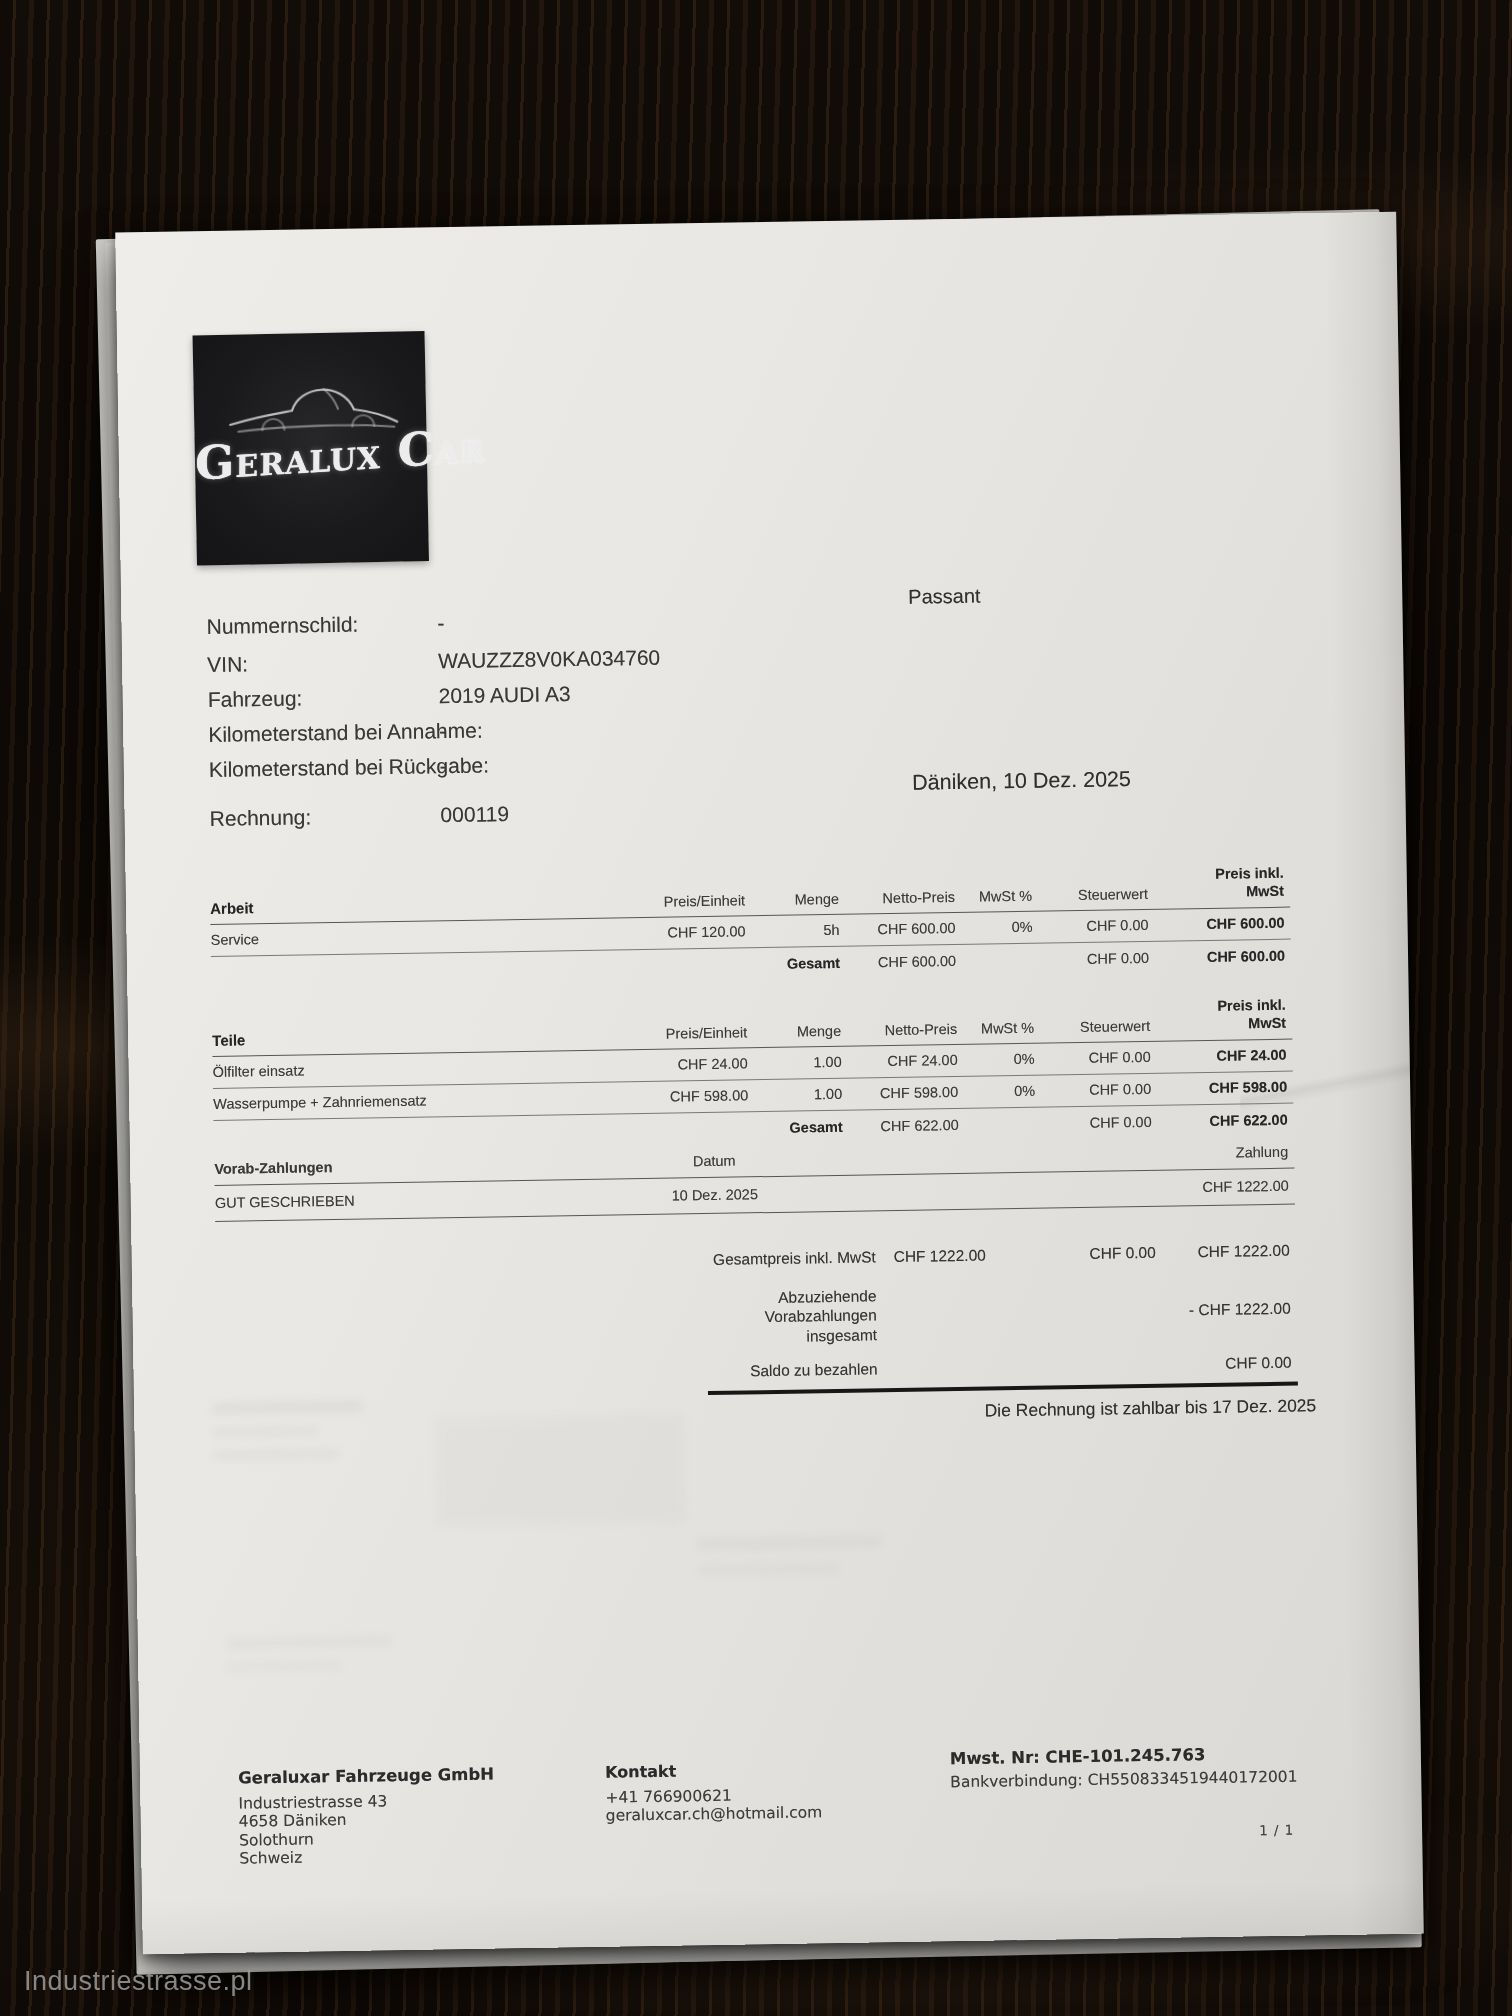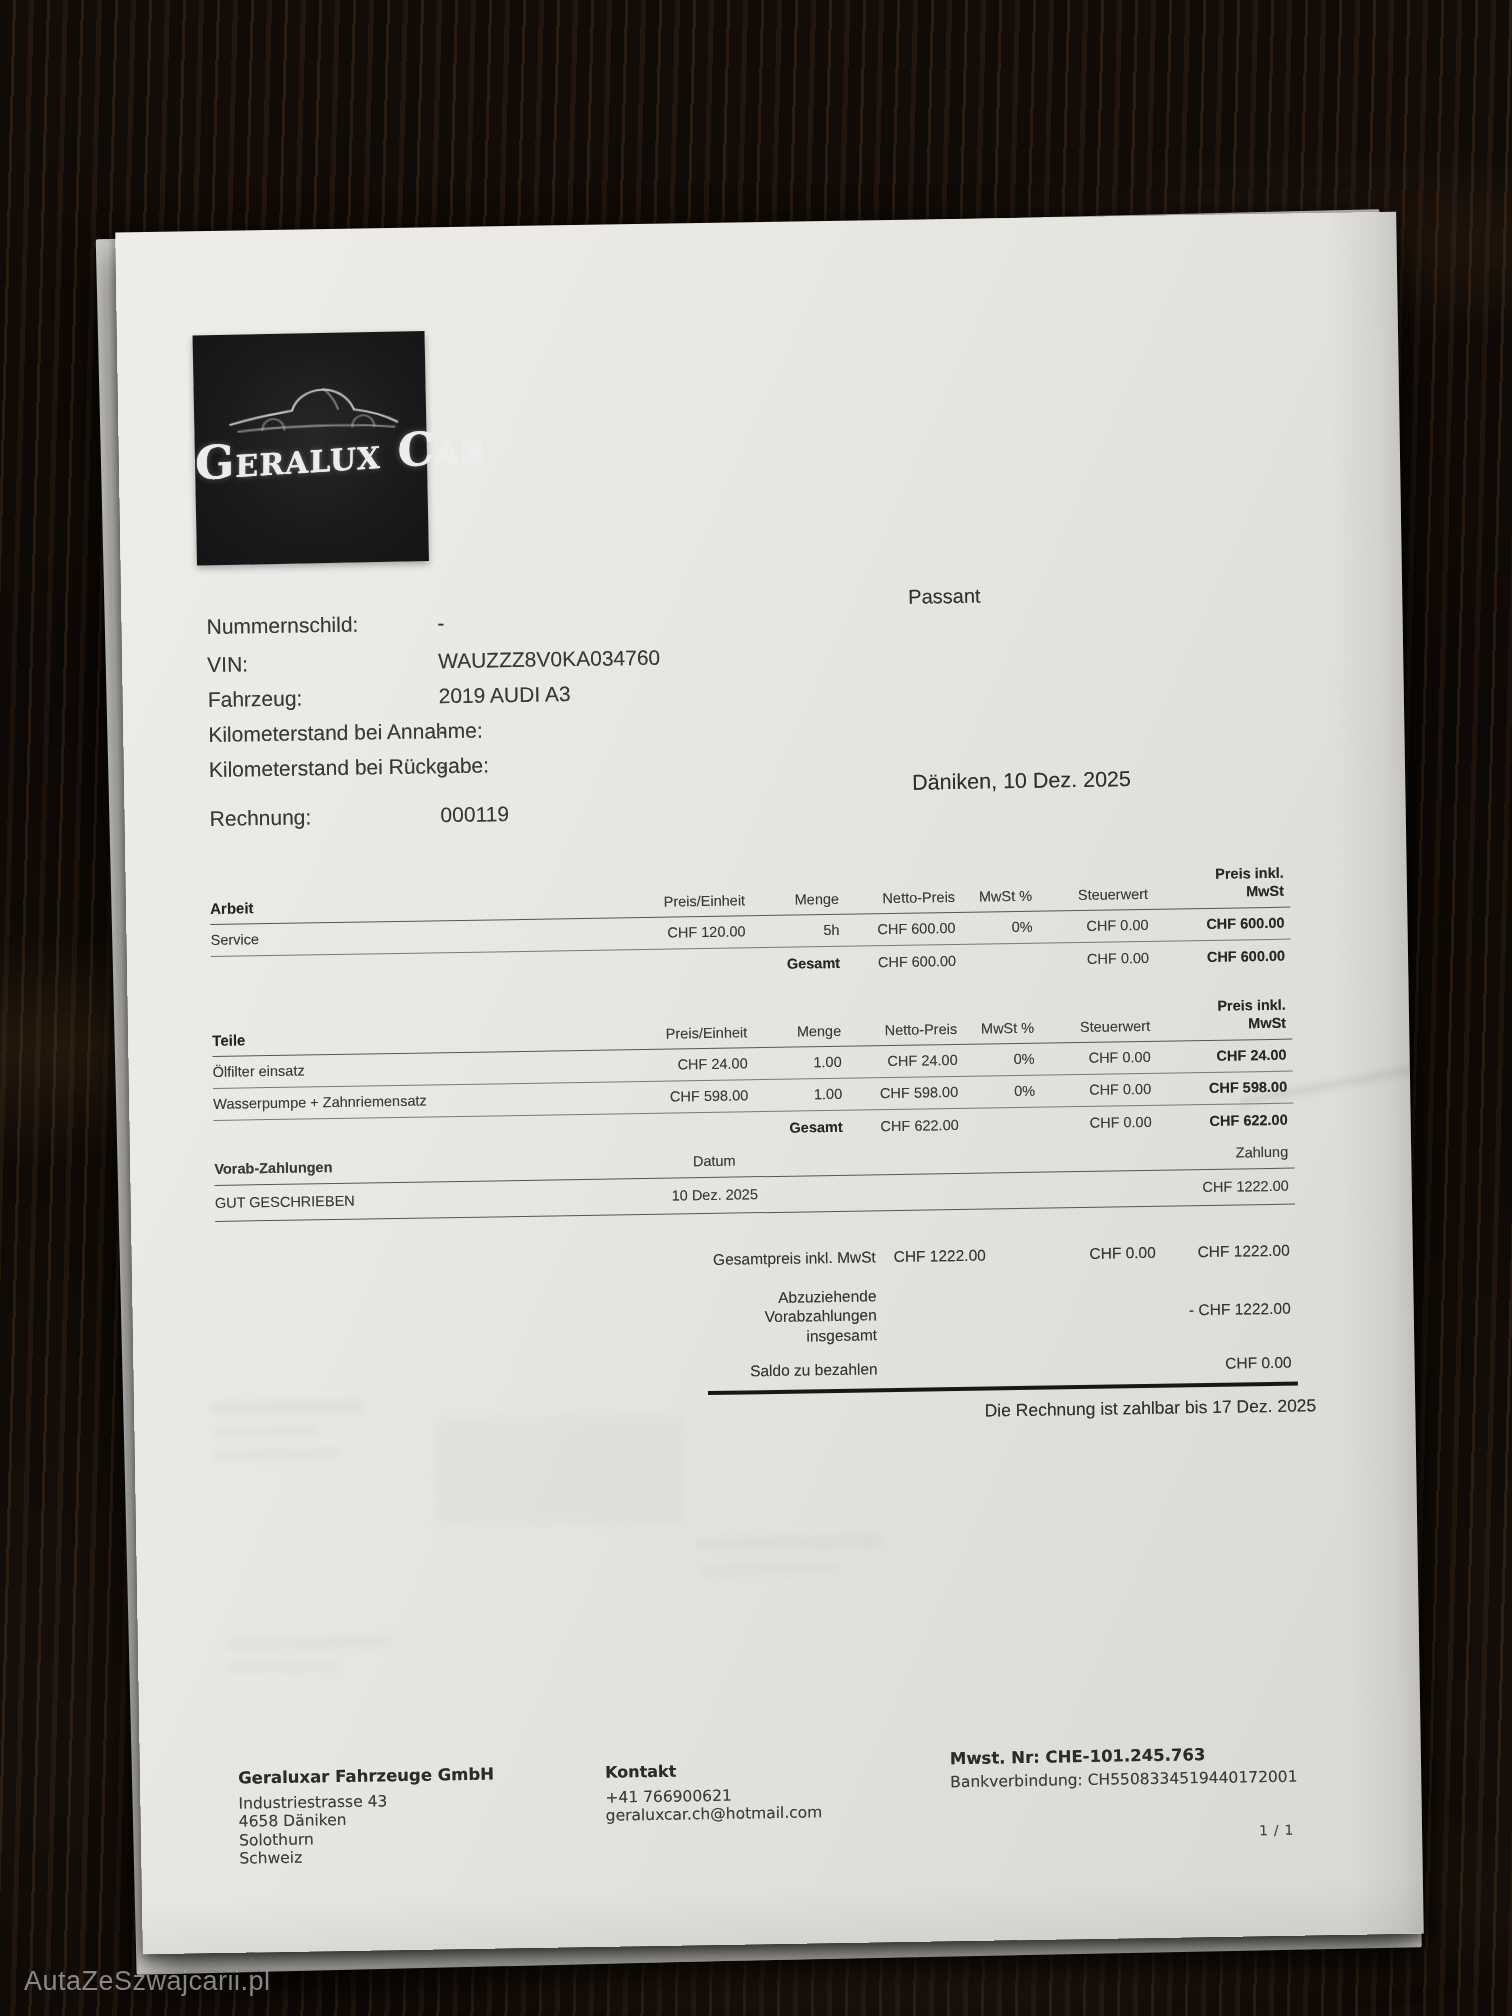--- a/index.html
+++ b/index.html
@@ -305,13 +305,13 @@
     <div class="foot f-tax">
       <div class="ft-mwst">Mwst. Nr: CHE-101.245.763</div>
       <div class="ft-bank">Bankverbindung: CH5508334519440172001</div>
     </div>
     <div class="foot f-page">1 / 1</div>
 
   </div>
 </div>
 
 <div class="vignette"></div>
-<div class="watermark">AutaZeSzwajcarii.pl</div>
+<div class="watermark">Industriestrasse.pl</div>
 
 </body></html>

